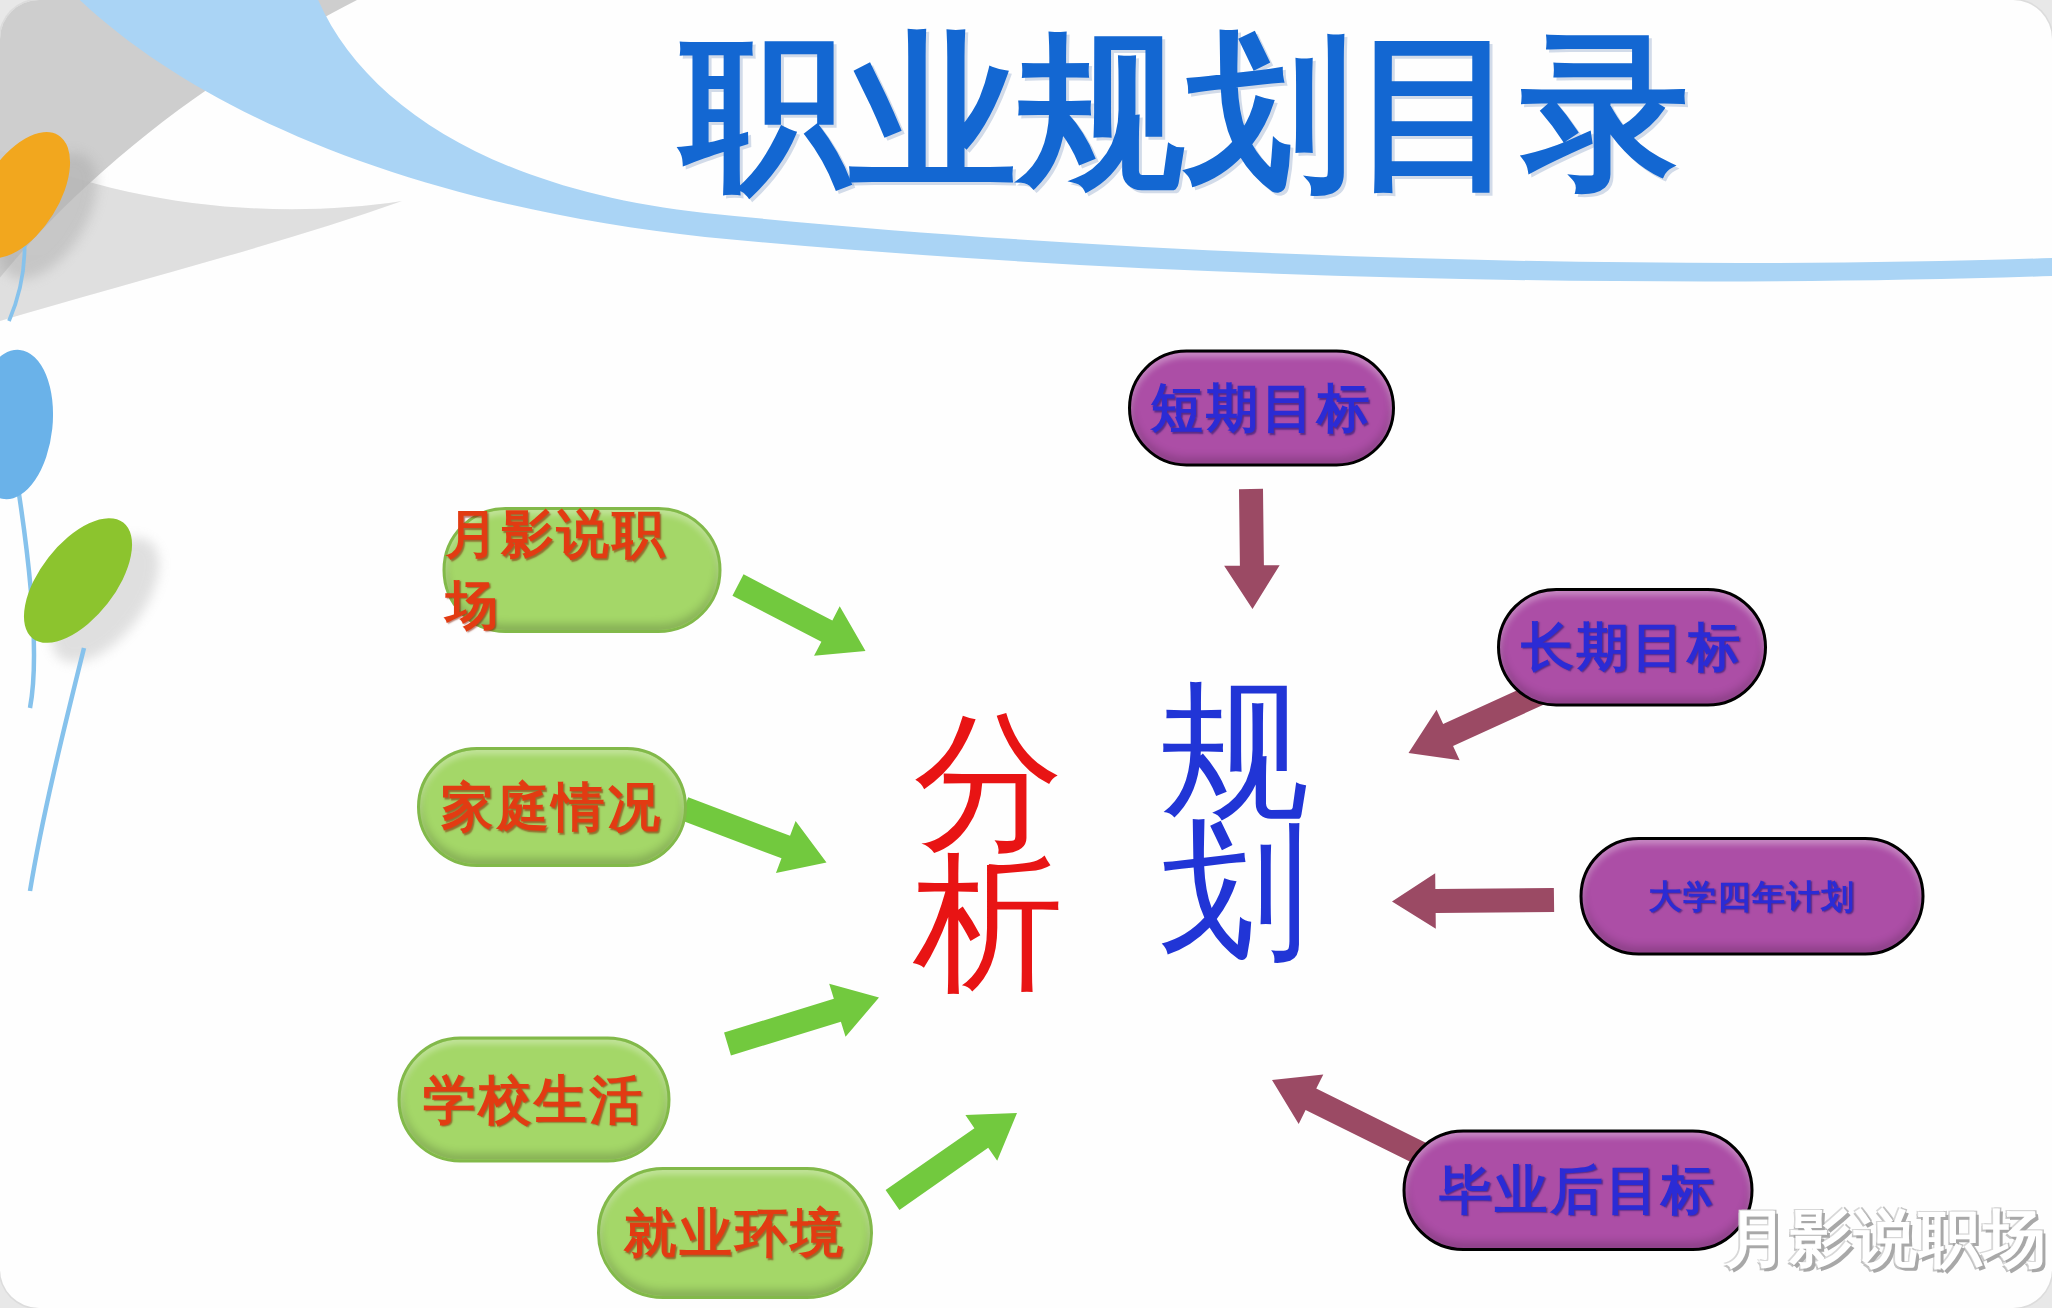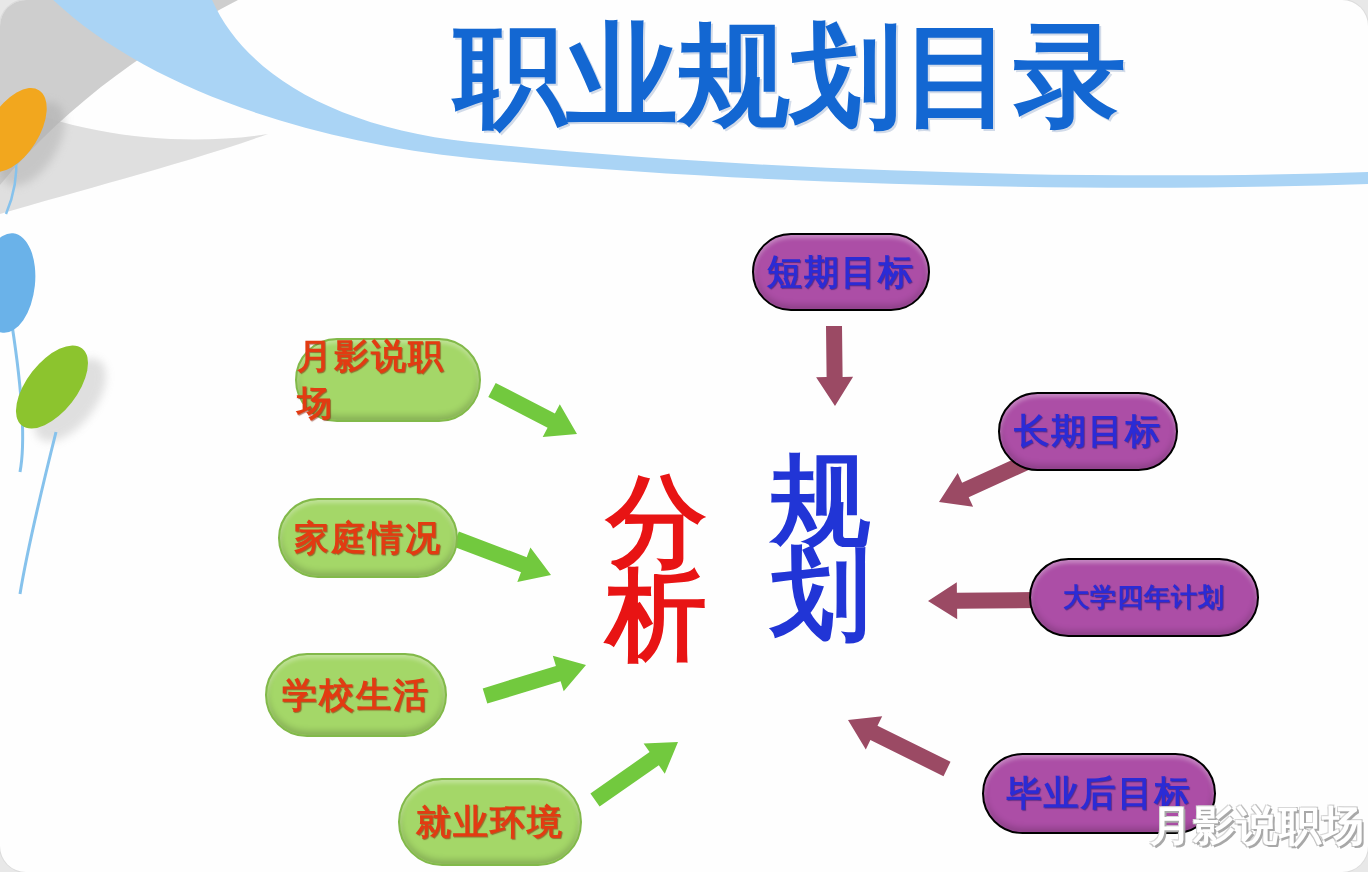--- a/index.html
+++ b/index.html
@@ -13,44 +13,44 @@
   .layer{position:absolute;left:0;top:0;width:100%;height:100%;z-index:2;}
 
   .title{
     position:absolute;left:420px;top:8px;width:740px;
     text-align:center;font-size:112px;font-weight:900;
     color:#1367d2;line-height:1.2;letter-spacing:0;
     text-shadow:2px 2px 0 rgba(10,60,140,0.18);
   }
 
   .center-word{
-    position:absolute;font-weight:700;text-align:center;
+    position:absolute;font-weight:400;text-align:right;
     width:1.05em;line-height:0.93;word-break:break-all;
   }
   .center-analysis{left:604px;top:475px;font-size:100px;color:#e81414;}
   .center-planning{left:768px;top:454px;font-size:100px;color:#2135d6;}
 
   .bubble{
     position:absolute;display:flex;align-items:center;justify-content:center;
     border-radius:46px;font-weight:bold;font-size:35px;letter-spacing:2px;
     box-shadow:inset 0 3px 4px rgba(255,255,255,0.35), inset 0 -4px 6px rgba(0,0,0,0.18);
   }
   .bubble.green{background:#a4d768;border:2px solid #82b94a;color:#e23b12;
     text-shadow:1px 1px 1px rgba(130,25,0,0.55);}
   .bubble.purple{background:#ac4ea6;border:2px solid #000000;color:#2b2bd5;
     text-shadow:1px 1px 1px rgba(10,10,100,0.5);}
 
   .b-self       {left:295px;top:338px;width:182px;height:80px;}
   .b-family     {left:278px;top:498px;width:176px;height:76px;text-align:right;}
-  .b-school     {left:265px;top:653px;width:178px;height:80px;}
+  .b-school     {left:265px;top:691px;width:178px;height:80px;}
   .b-employment {left:398px;top:778px;width:180px;height:84px;}
   .b-short      {left:752px;top:233px;width:174px;height:74px;}
   .b-long       {left:998px;top:392px;width:176px;height:75px;}
-  .b-fouryear   {left:1029px;top:558px;width:226px;height:75px;font-size:26px;letter-spacing:1px;}
-  .b-postgrad   {left:982px;top:753px;width:230px;height:77px;}
+  .b-fouryear   {left:1053px;top:558px;width:226px;height:75px;font-size:22px;letter-spacing:1px;}
+  .b-postgrad   {left:935px;top:753px;width:230px;height:77px;}
 
   .watermark{
     position:absolute;left:1150px;top:798px;z-index:3;
     font-size:42px;font-weight:700;color:#ffffff;letter-spacing:1px;
     text-shadow:2px 2px 0 #a8a8a8,-1px -1px 0 #d8d8d8,1px -1px 0 #c2c2c2,-1px 1px 0 #c2c2c2;
     text-align:right;
   }
 </style>
 </head>
 <body>

